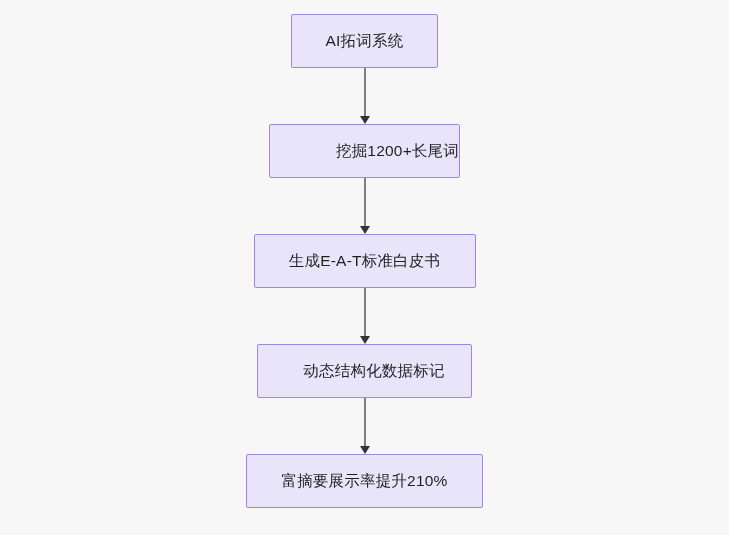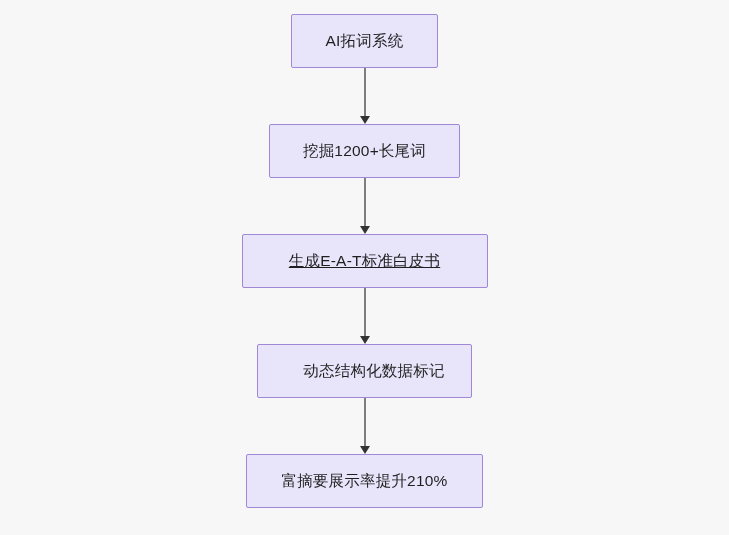--- a/index.html
+++ b/index.html
@@ -75,22 +75,22 @@
     transform: translateX(-50%);
     width: 0;
     height: 0;
     border-left: 5px solid transparent;
     border-right: 5px solid transparent;
     border-top: 8px solid #333333;
   }
 
   
   .n0 { width: 147px; }
-  .n1 { width: 191px; }
-  .n2 { width: 246px; text-decoration: underline; }
+  .n1 { width: 191px; justify-content: flex-end; }
+  .n2 { width: 222px; }
   .n3 { width: 215px; padding-left: 19px; }
   .n4 { width: 237px; }
 
   .spacer-top { height: 14px; }
 </style>
 </head>
 <body>
 
 <div id="flowchart">
   <div class="flow-stack">

